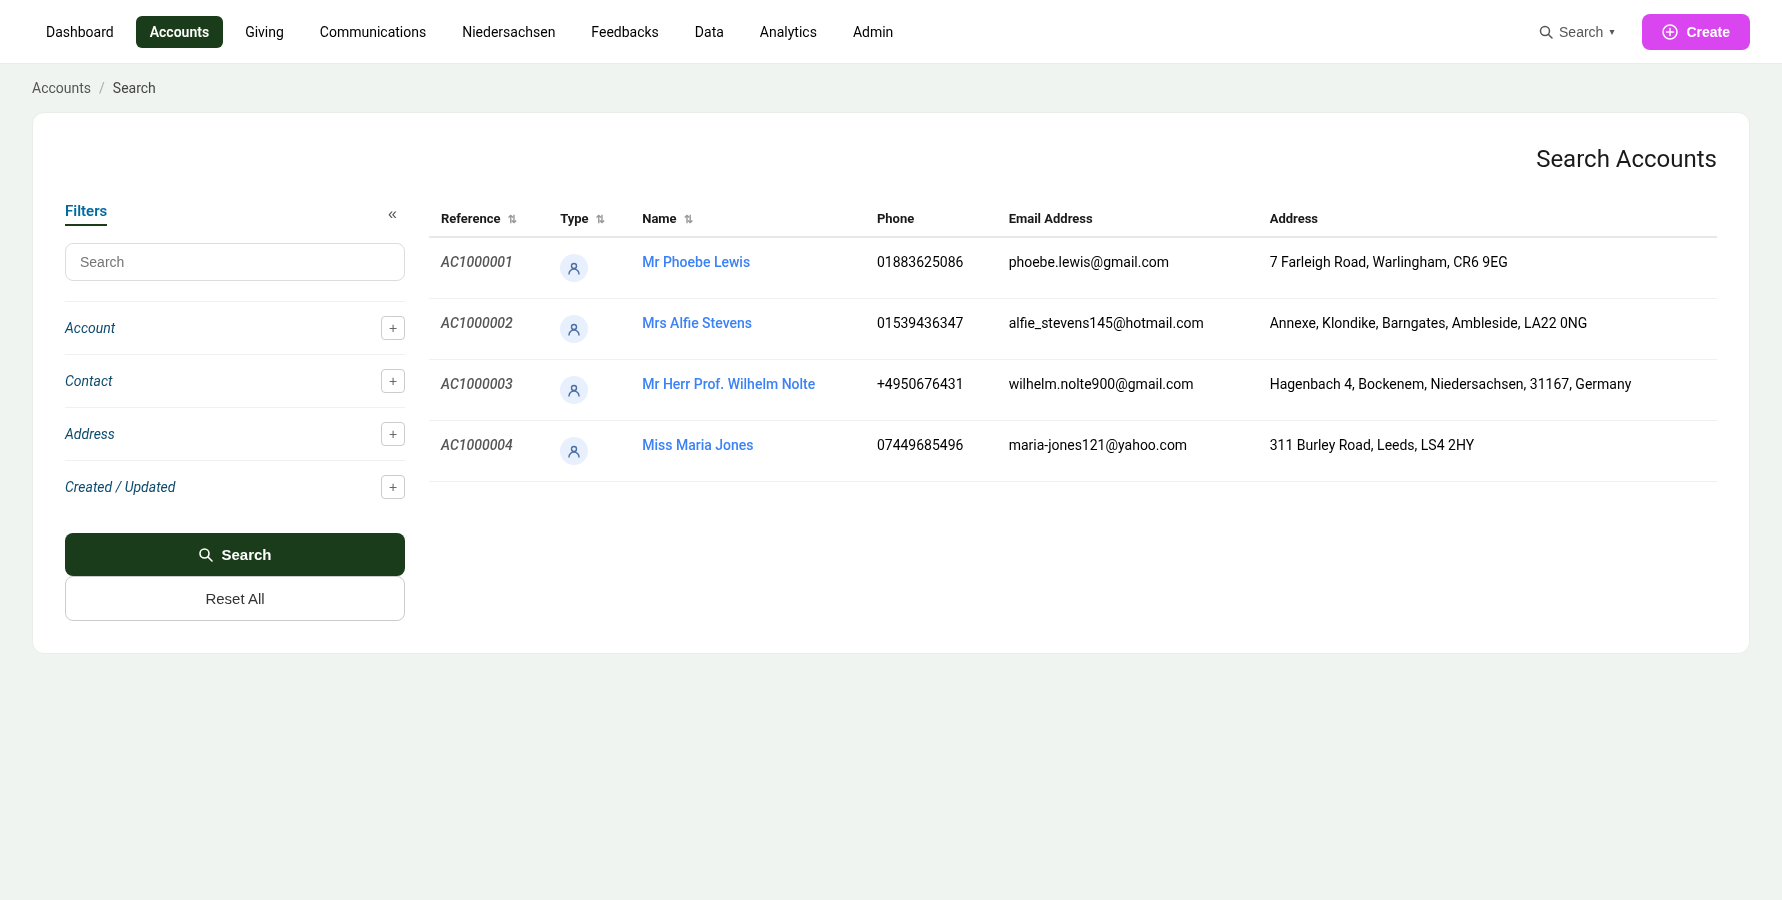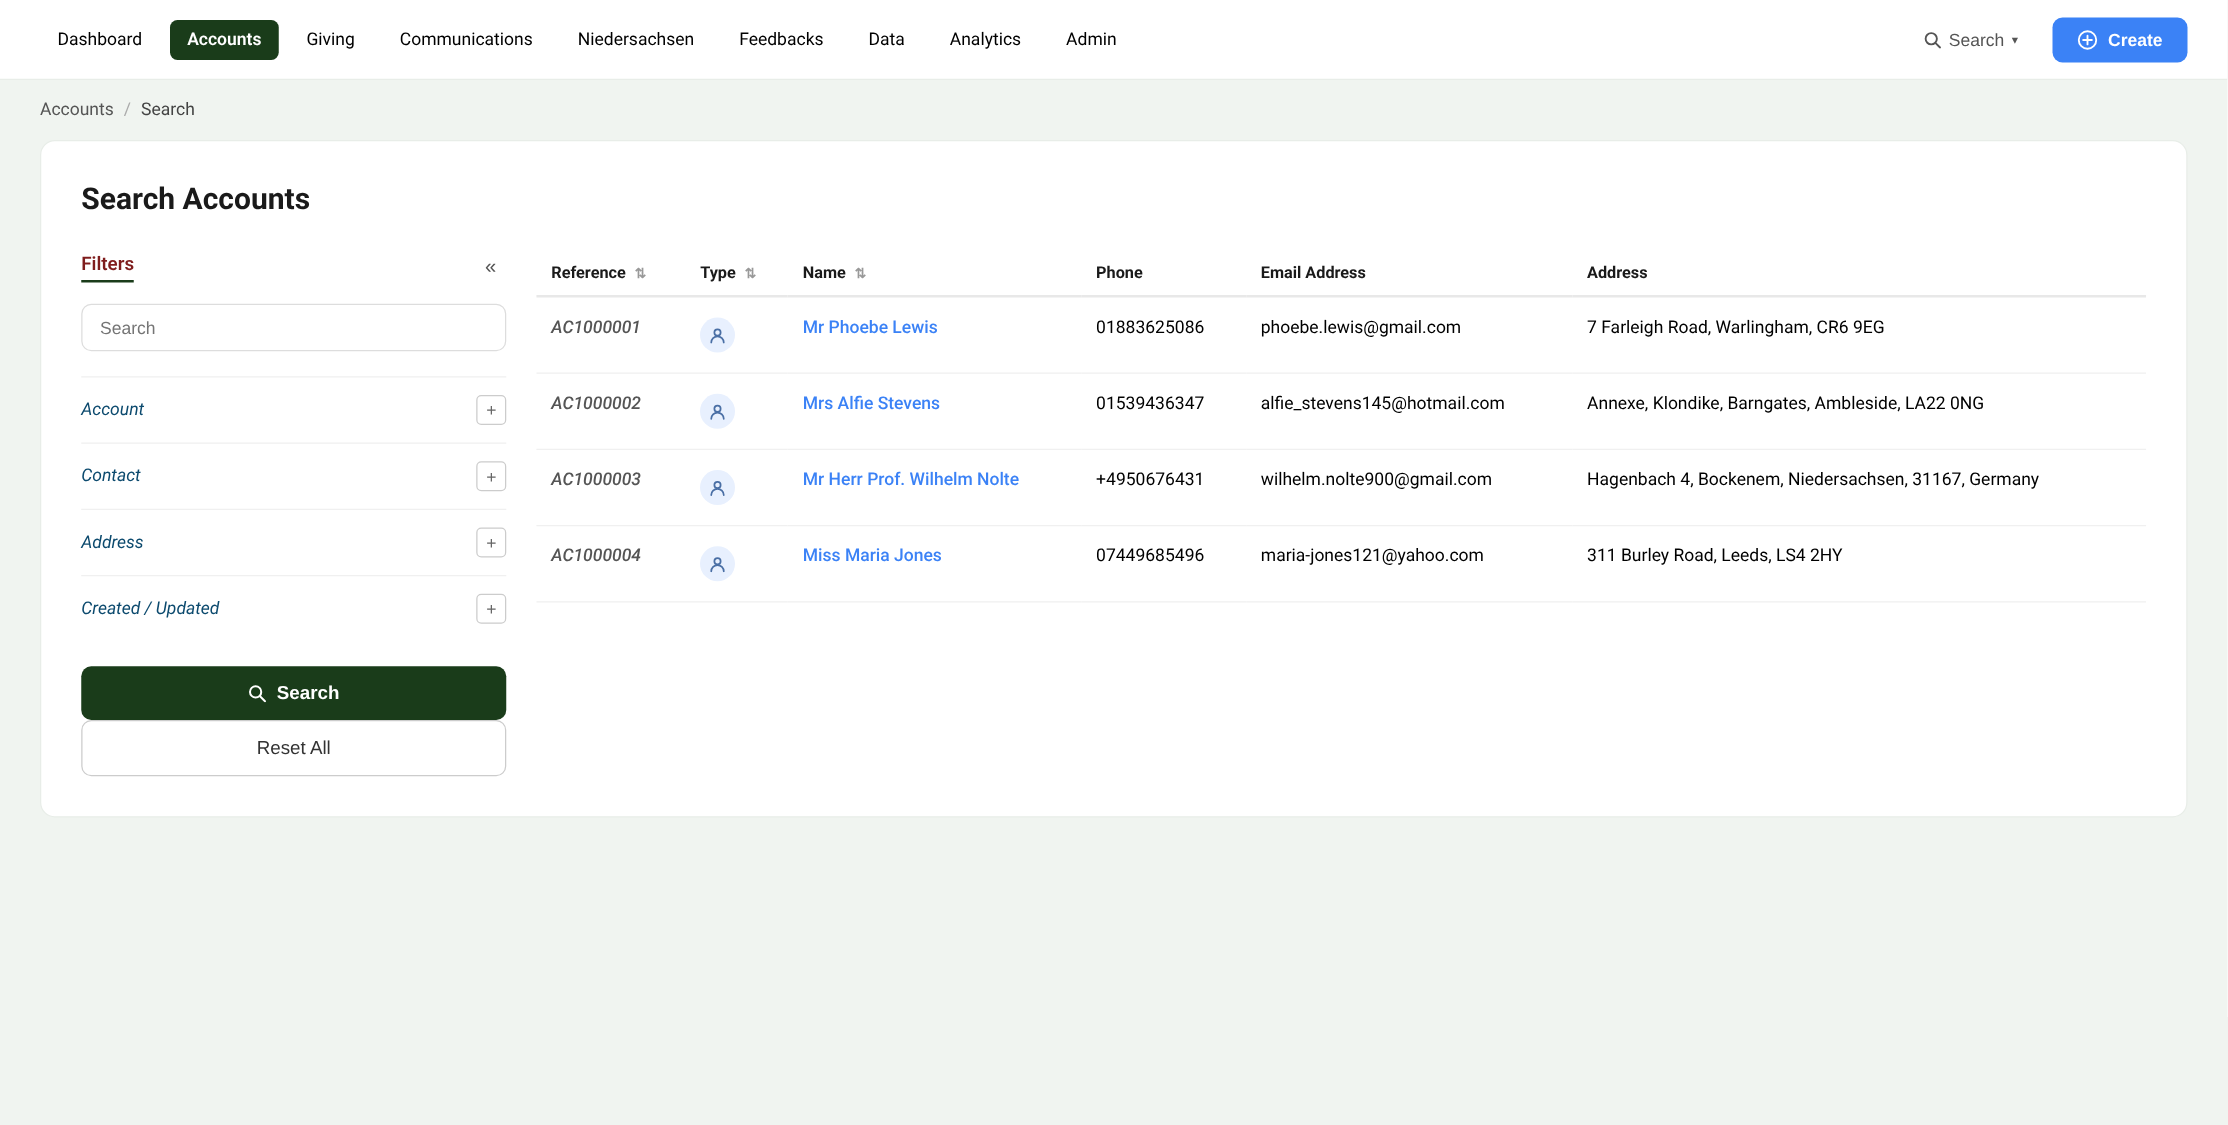--- a/index.html
+++ b/index.html
@@ -51,21 +51,21 @@
       border: none;
       background: transparent;
       font-size: 14px;
       color: #555;
       cursor: pointer;
     }
     .create-btn {
       display: flex;
       align-items: center;
       gap: 8px;
-      background: #3b82f6;
+      background: #d946ef;
       color: #fff;
       border: none;
       border-radius: 8px;
       padding: 10px 20px;
       font-size: 14px;
       font-weight: 600;
       cursor: pointer;
     }
     
     .breadcrumb {
@@ -91,43 +91,44 @@
       padding: 0 32px 32px;
     }
     .page-card {
       background: #fff;
       border-radius: 12px;
       padding: 32px;
       border: 1px solid #e8ede8;
     }
     .page-title {
       font-size: 24px;
-      font-weight: 700;
+      font-weight: 400;
       color: #1a1a1a;
       margin-bottom: 28px;
+      text-align: right;
     }
     .content-area {
       display: flex;
       gap: 24px;
     }
     
     .filters-panel {
       width: 340px;
       flex-shrink: 0;
     }
     .filters-header {
       display: flex;
       align-items: center;
       justify-content: space-between;
       margin-bottom: 16px;
     }
     .filters-title {
       font-size: 15px;
       font-weight: 600;
-      color: #7f1d1d;
+      color: #0369a1;
       border-bottom: 2px solid #1a3c1a;
       padding-bottom: 4px;
     }
     .collapse-btn {
       background: none;
       border: none;
       cursor: pointer;
       color: #555;
       font-size: 16px;
       padding: 4px 8px;

